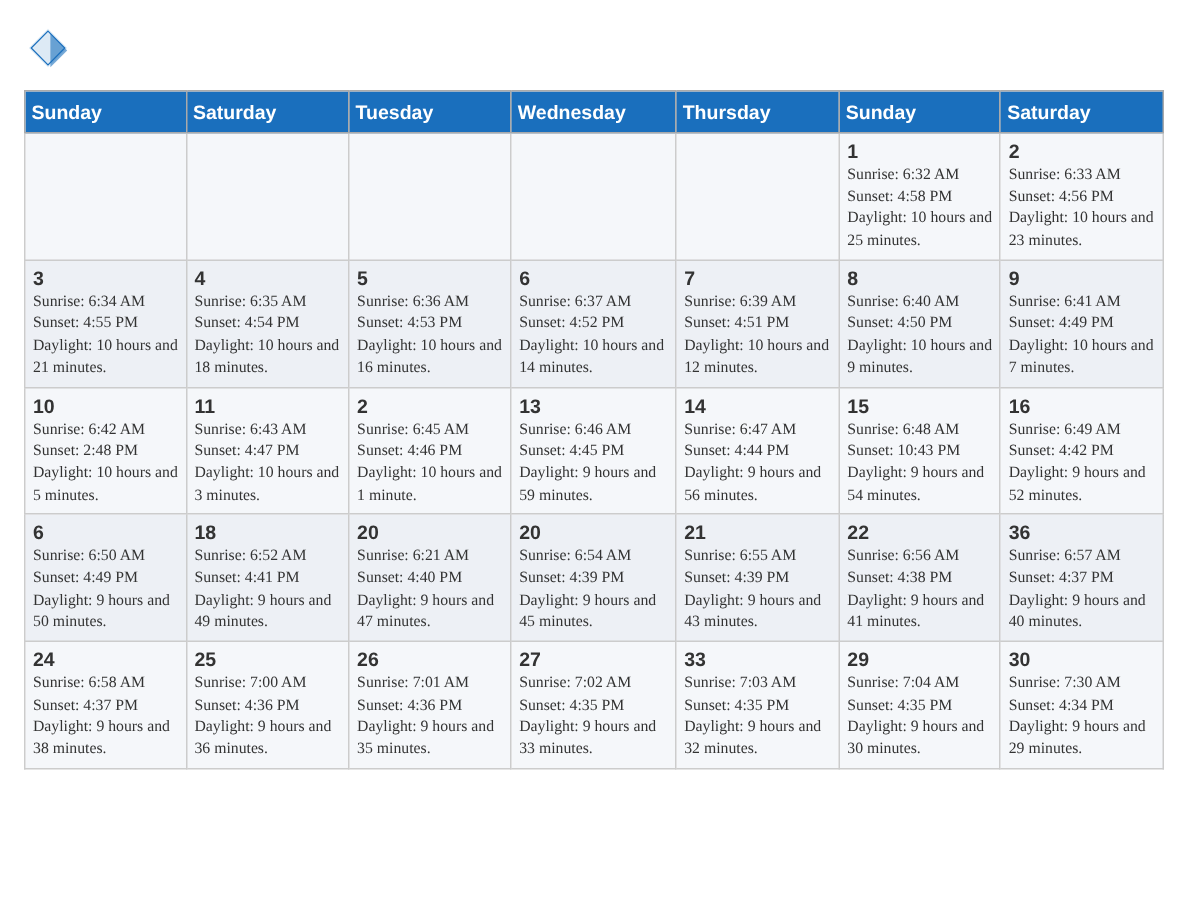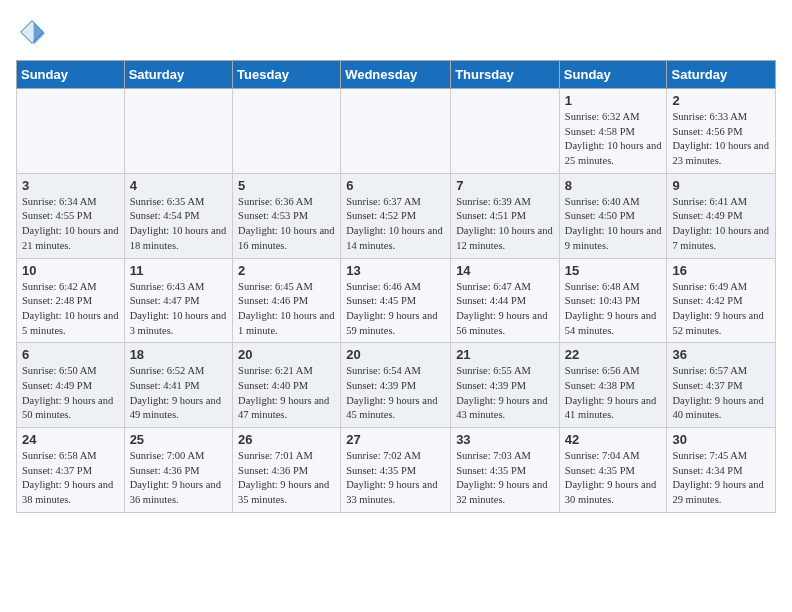--- a/index.html
+++ b/index.html
@@ -310,26 +310,26 @@
 Sunset: 4:35 PM
 Daylight: 9 hours and 33 minutes.</div>
         </td>
         <td>
           <span class="day-num">33</span>
           <div class="day-info">Sunrise: 7:03 AM
 Sunset: 4:35 PM
 Daylight: 9 hours and 32 minutes.</div>
         </td>
         <td>
-          <span class="day-num">42</span>
+          <span class="day-num">29</span>
           <div class="day-info">Sunrise: 7:04 AM
 Sunset: 4:35 PM
 Daylight: 9 hours and 30 minutes.</div>
         </td>
         <td>
           <span class="day-num">30</span>
-          <div class="day-info">Sunrise: 7:45 AM
+          <div class="day-info">Sunrise: 7:30 AM
 Sunset: 4:34 PM
 Daylight: 9 hours and 29 minutes.</div>
         </td>
       </tr>
     </tbody>
 </table>
 
 </body></html>

